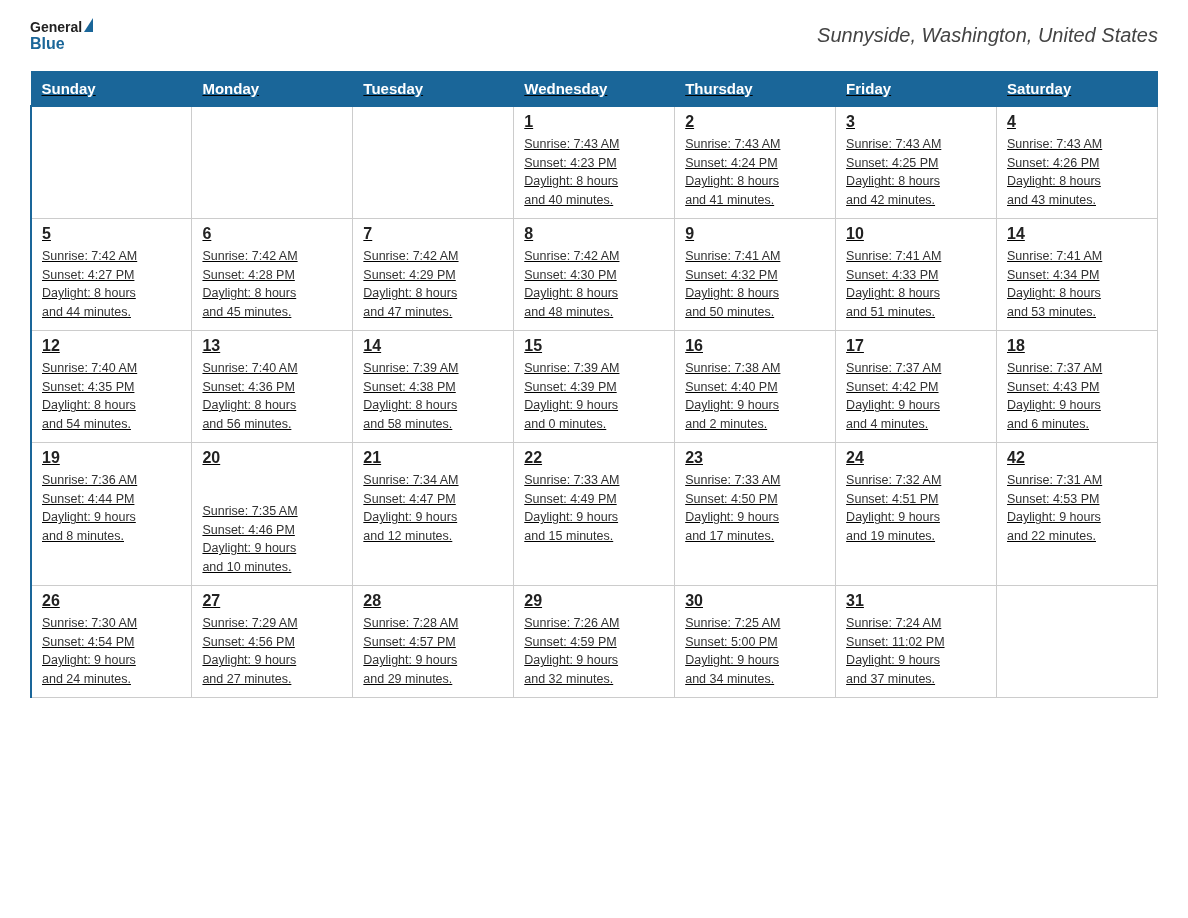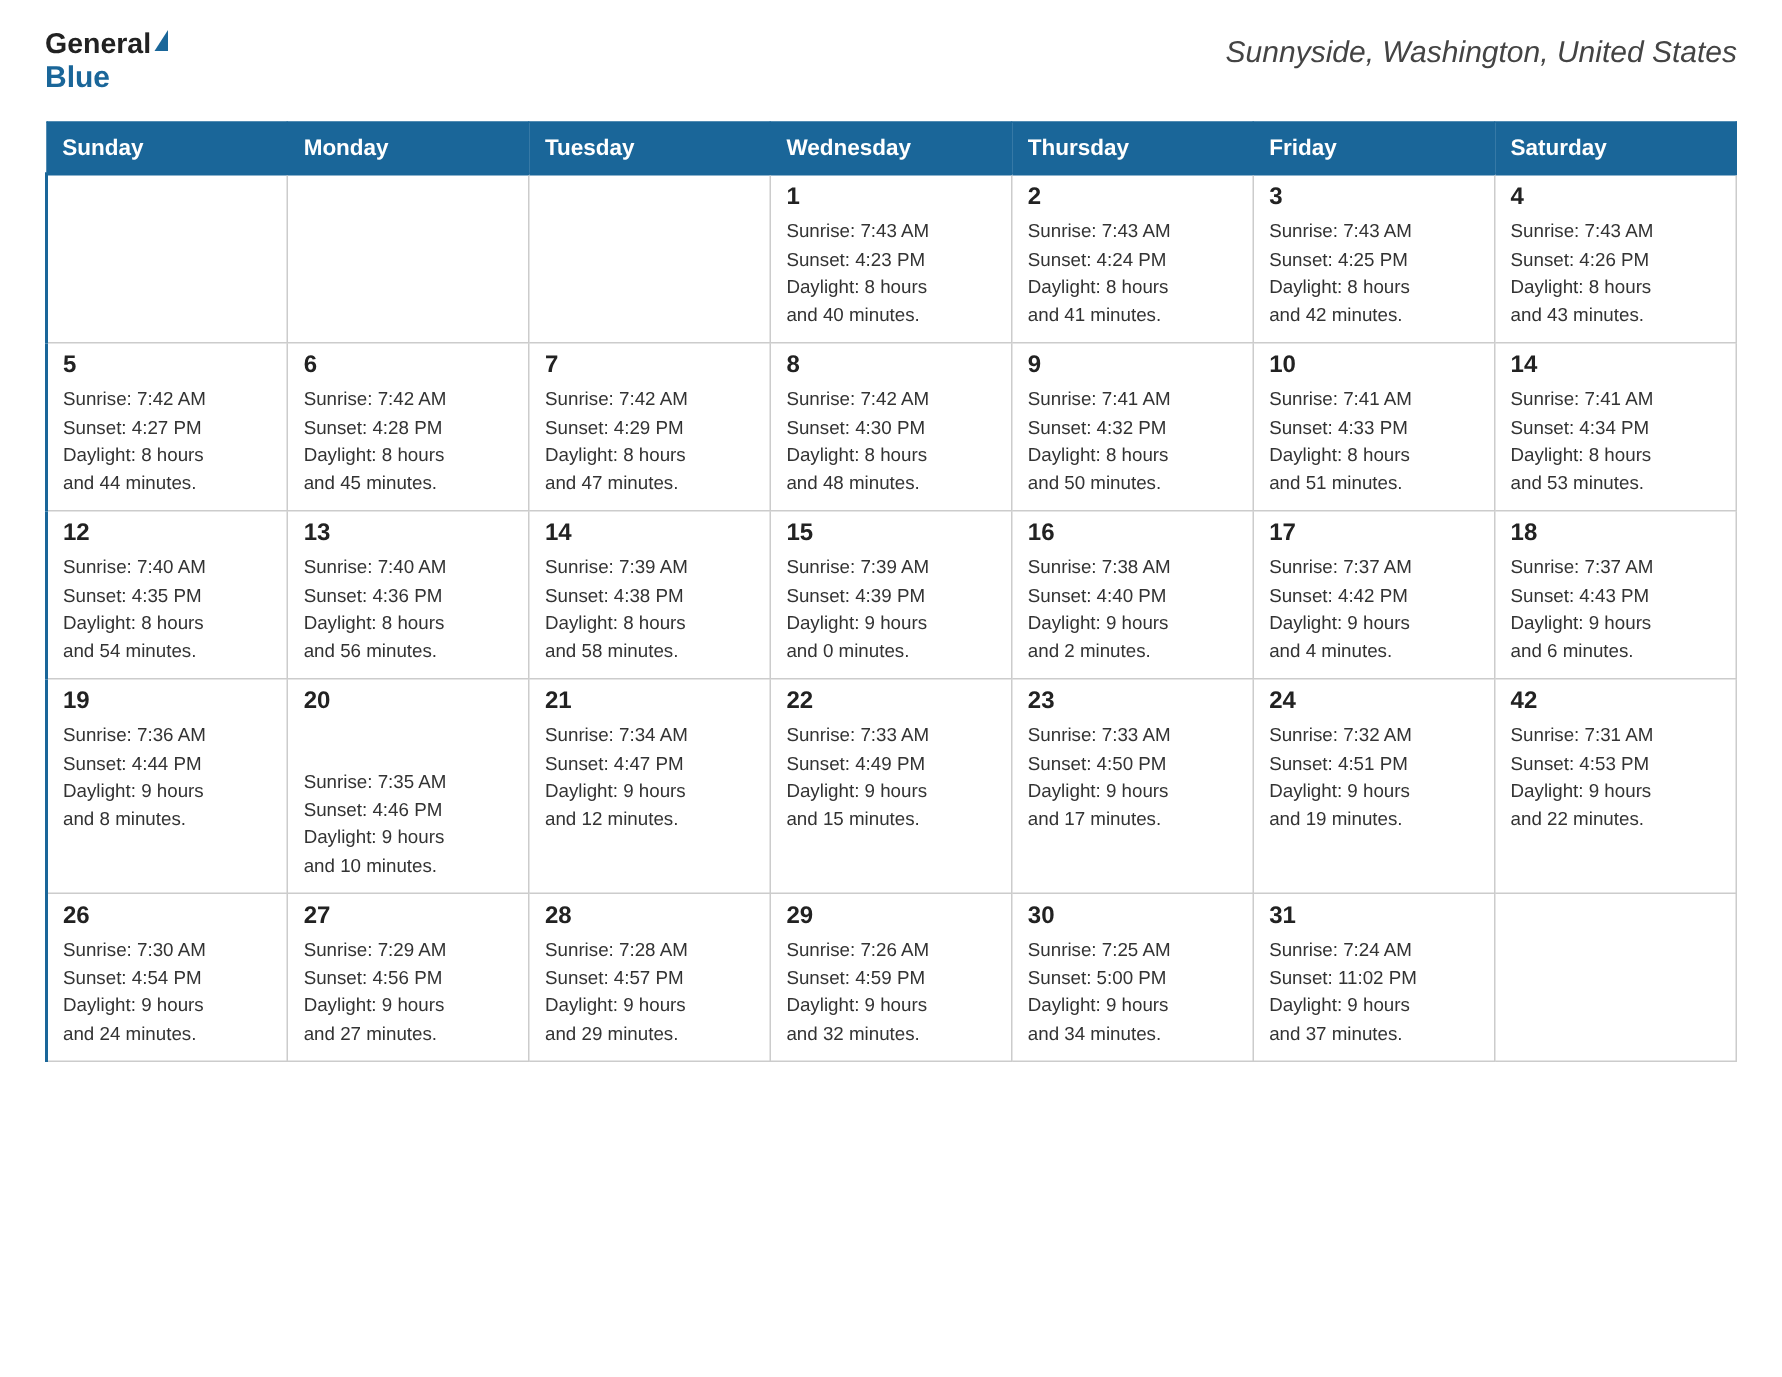--- a/index.html
+++ b/index.html
@@ -18,28 +18,28 @@
       margin-bottom: 18px;
     }
 
     .logo {
       display: flex;
       flex-direction: column;
       align-items: flex-start;
     }
 
     .logo-general {
-      font-size: 19px;
+      font-size: 14px;
       font-weight: bold;
       color: #222;
       line-height: 1.1;
     }
 
     .logo-blue {
-      font-size: 20px;
+      font-size: 16px;
       font-weight: bold;
       color: #1a6699;
       line-height: 1.1;
     }
 
     .logo-triangle {
       display: inline-block;
       width: 0;
       height: 0;
       border-left: 9px solid transparent;
@@ -66,20 +66,21 @@
       font-size: 20px;
       color: #444;
       margin-top: 4px;
       font-style: italic;
     }
 
     table {
       width: 100%;
       border-collapse: collapse;
       table-layout: fixed;
+      text-decoration: underline;
     }
 
     thead tr th {
       background-color: #1a6699;
       color: #fff;
       font-size: 15px;
       font-weight: 600;
       padding: 8px 10px;
       text-align: left;
       border: 1px solid #1a6699;

